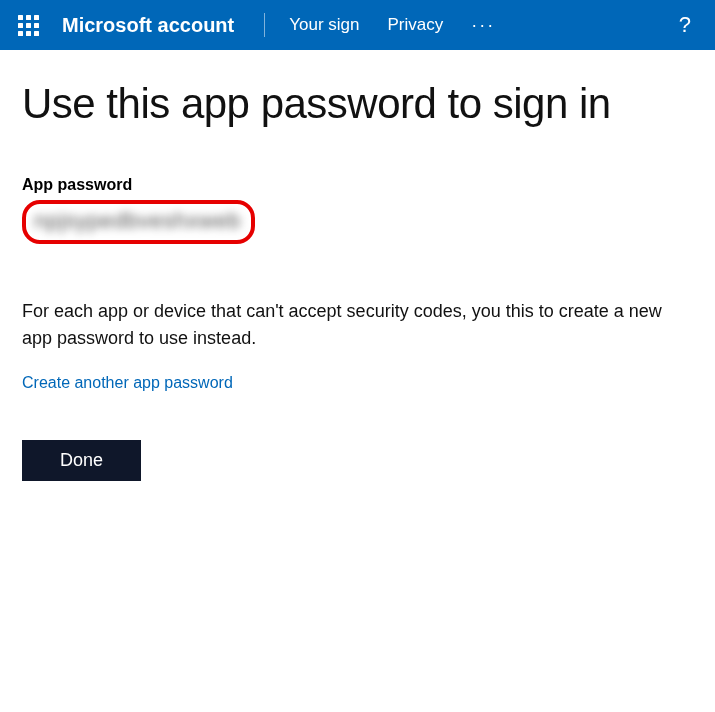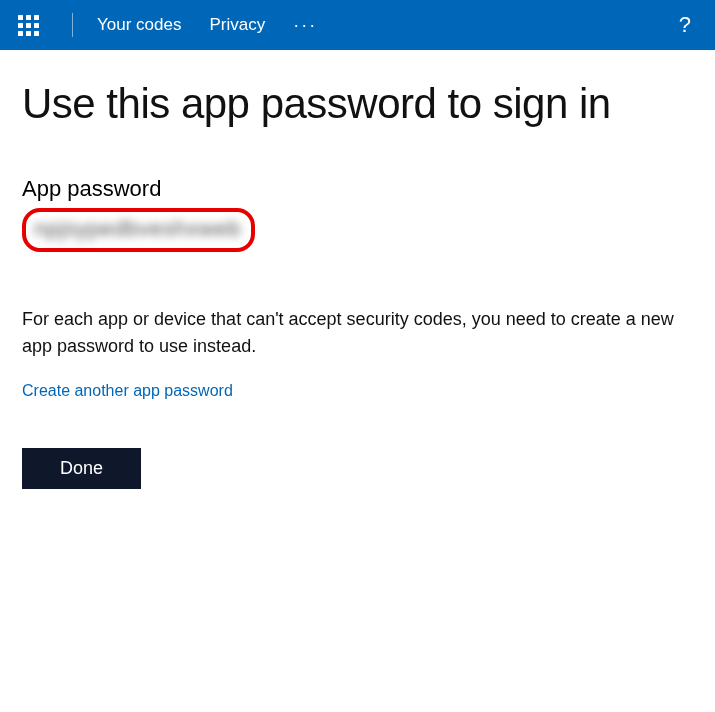--- a/index.html
+++ b/index.html
@@ -76,22 +76,22 @@
       font-size: 18px;
       line-height: 1.5;
       color: #111;
       margin-bottom: 40px;
     }
     .link {
       color: #0067b8;
       cursor: pointer;
     }
     .field-label {
-      font-size: 22px;
-      font-weight: 400;
+      font-size: 16px;
+      font-weight: 700;
       color: #000;
       margin-bottom: 6px;
     }
     .pw-highlight {
       border: 4px solid #e60000;
       border-radius: 18px;
       display: inline-block;
       padding: 4px 10px 6px 8px;
       margin-bottom: 54px;
     }
@@ -133,37 +133,38 @@
     <span></span>
       <span></span>
       <span></span>
     <span></span>
       <span></span>
       <span></span>
     <span></span>
       <span></span>
       <span></span>
   </div>
+  <div class="brand">Microsoft account</div>
   <div class="divider-v"></div>
-  <div class="nav-link">Your codes</div>
+  <div class="nav-link">Your sign</div>
   <div class="nav-link">Privacy</div>
   <div class="more-dots">···</div>
   <div class="spacer"></div>
   <div class="help-icon">?</div>
 </div>
 
 <div class="content">
   <h1>Use this app password to sign in</h1>
 
 
   <div class="field-label">App password</div>
   <div class="pw-highlight">
     <div class="pw-value">npjsypedbveshxweb</div>
   </div>
 
-  <p class="para2">For each app or device that can't accept security codes, you need to create a new app password to use instead.</p>
+  <p class="para2">For each app or device that can't accept security codes, you this to create a new app password to use instead.</p>
 
   <div class="create-link">Create another app password</div>
 
   <div>
     <button class="done-btn">Done</button>
   </div>
 </div>
 
 </body></html>

